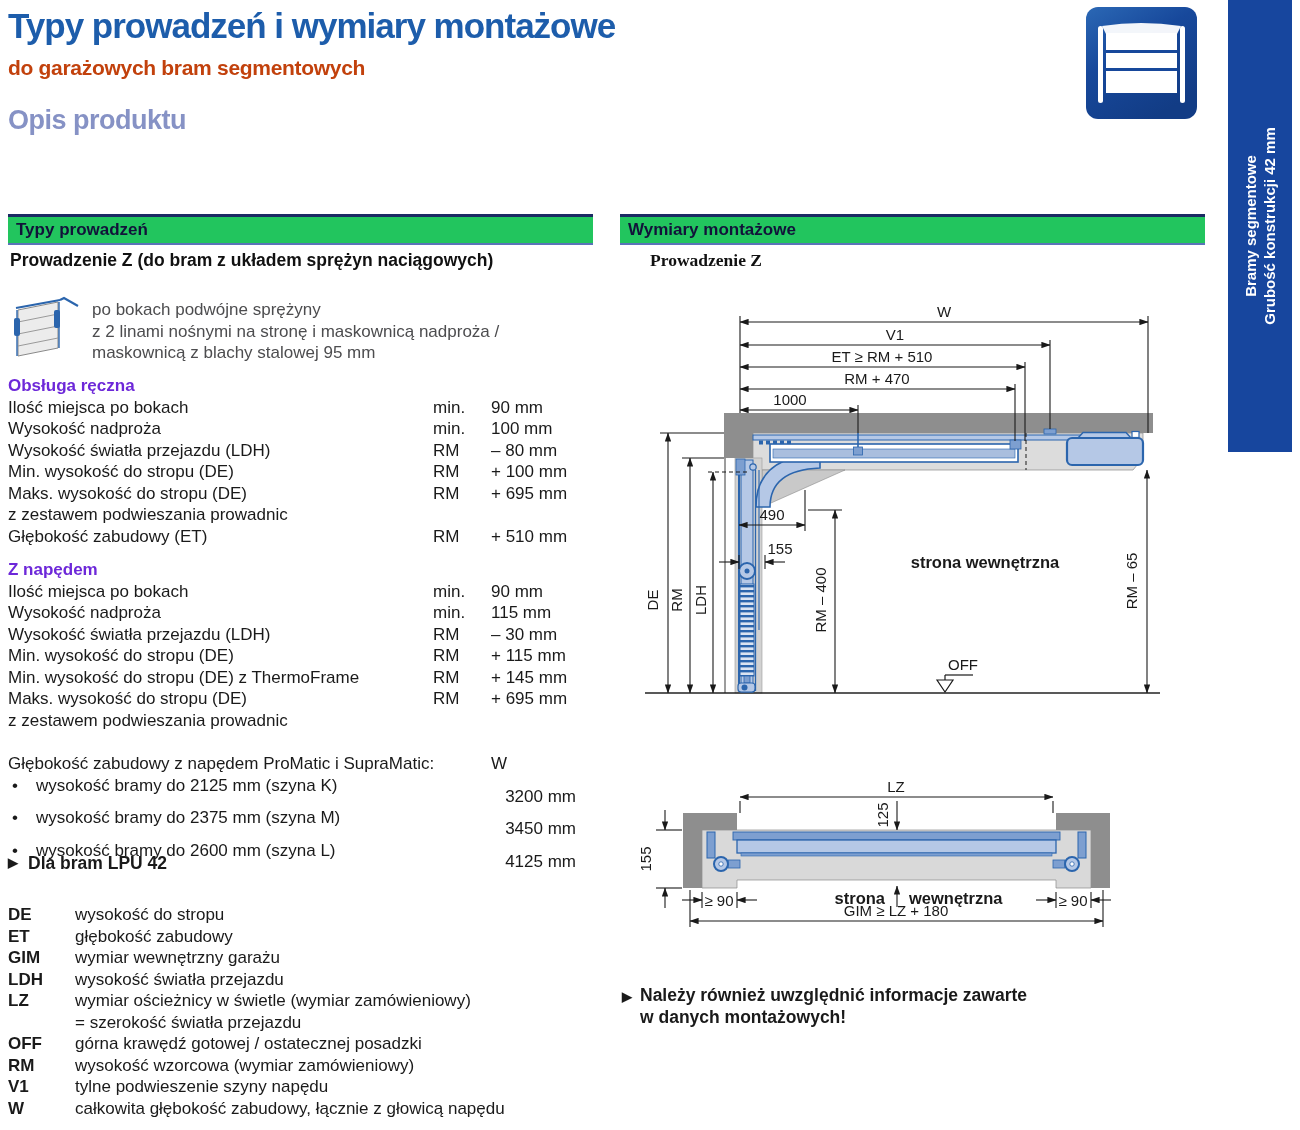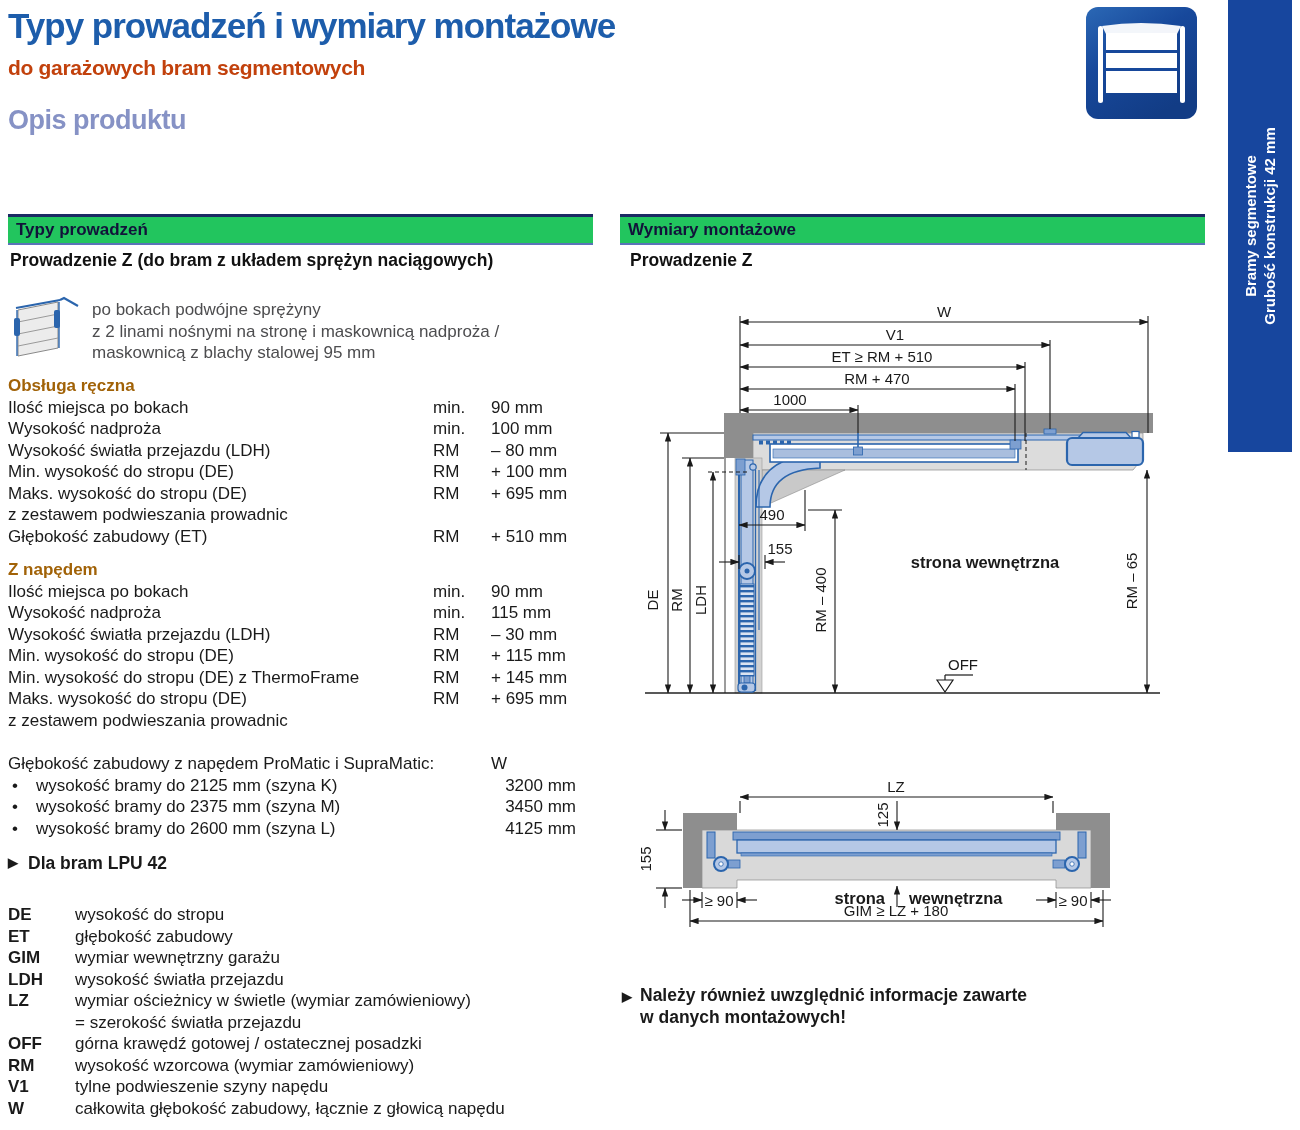--- a/index.html
+++ b/index.html
@@ -11,34 +11,34 @@
   .opis{left:8px;top:105px;font-size:27px;font-weight:bold;color:#8692c5;letter-spacing:-0.5px;}
   
   .side-tab{left:1228px;top:0;width:64px;height:452px;background:#17469e;}
   .side-tab-inner{position:absolute;left:50%;top:50%;transform:translate(-50%,-50%) rotate(-90deg);white-space:nowrap;color:#fff;font-size:15px;font-weight:bold;text-align:center;line-height:19px;}
   
   .bar{height:26px;background:#22c55e;border-top:3px solid #1b2a63;border-bottom:2px solid #5a74b8;font-size:17px;font-weight:bold;color:#12123a;line-height:25px;padding-left:8px;box-sizing:content-box;}
   .bar-left{left:8px;top:214px;width:577px;}
   .bar-right{left:620px;top:214px;width:577px;}
   .lead{font-size:17.5px;font-weight:bold;color:#111;text-align:right;}
   .lead-left{left:10px;top:250px;}
-  .lead-right{left:630px;top:250px;}
+  .lead-right{left:650px;top:250px;font-family:Liberation Serif, serif;}
   
   .desc{left:92px;top:299px;font-size:17px;color:#4d4d4f;line-height:21.5px;}
   
   .tbl{left:8px;width:568px;font-size:17px;line-height:21.5px;}
-  .tbl .hd{font-weight:bold;color:#a16207;}
+  .tbl .hd{font-weight:bold;color:#6d28d9;}
   .trow{display:flex;}
   .trow .lb{flex:1;}
   .trow .rf{width:58px;}
   .trow .vl{width:85px;text-align:left;}
   .bullet-row{display:flex;}
   .bullet-row .bu{width:24px;padding-left:4px;}
   .bullet-row .lb{flex:1;}
-  .bullet-row .vl{width:95px;text-align:right;}
+  .bullet-row .vl{width:95px;text-align:right;margin-top:11px;}
   .arrow-head{font-size:13px;margin-right:10px;position:relative;top:-1px;}
   .lpu{left:8px;top:853px;font-size:17.5px;font-weight:bold;display:flex;align-items:center;}
   
   .legend{left:8px;top:904px;width:575px;font-size:17px;line-height:21.5px;}
   .lrow{display:flex;}
   .lrow .k{width:67px;font-weight:bold;}
   .lrow .t{flex:1;}
   .note{left:622px;top:984px;font-size:17.5px;font-weight:bold;line-height:22px;display:flex;}
   .note .arrow-head{margin-right:8px;top:2px;}
   svg text{font-family:"Liberation Sans",sans-serif;fill:#1a1a1a;}

